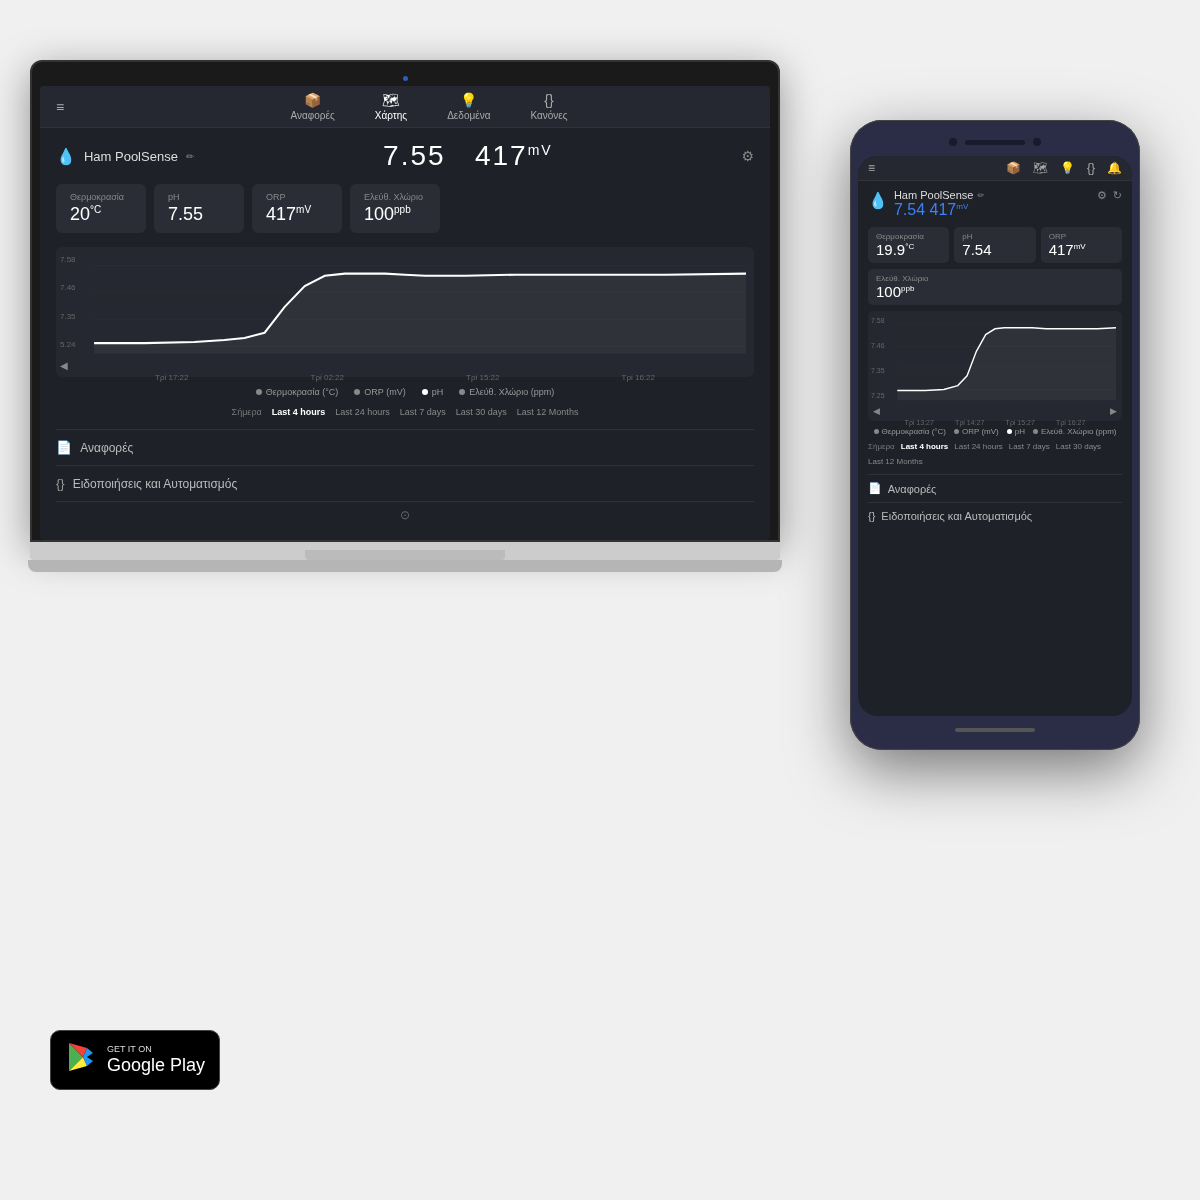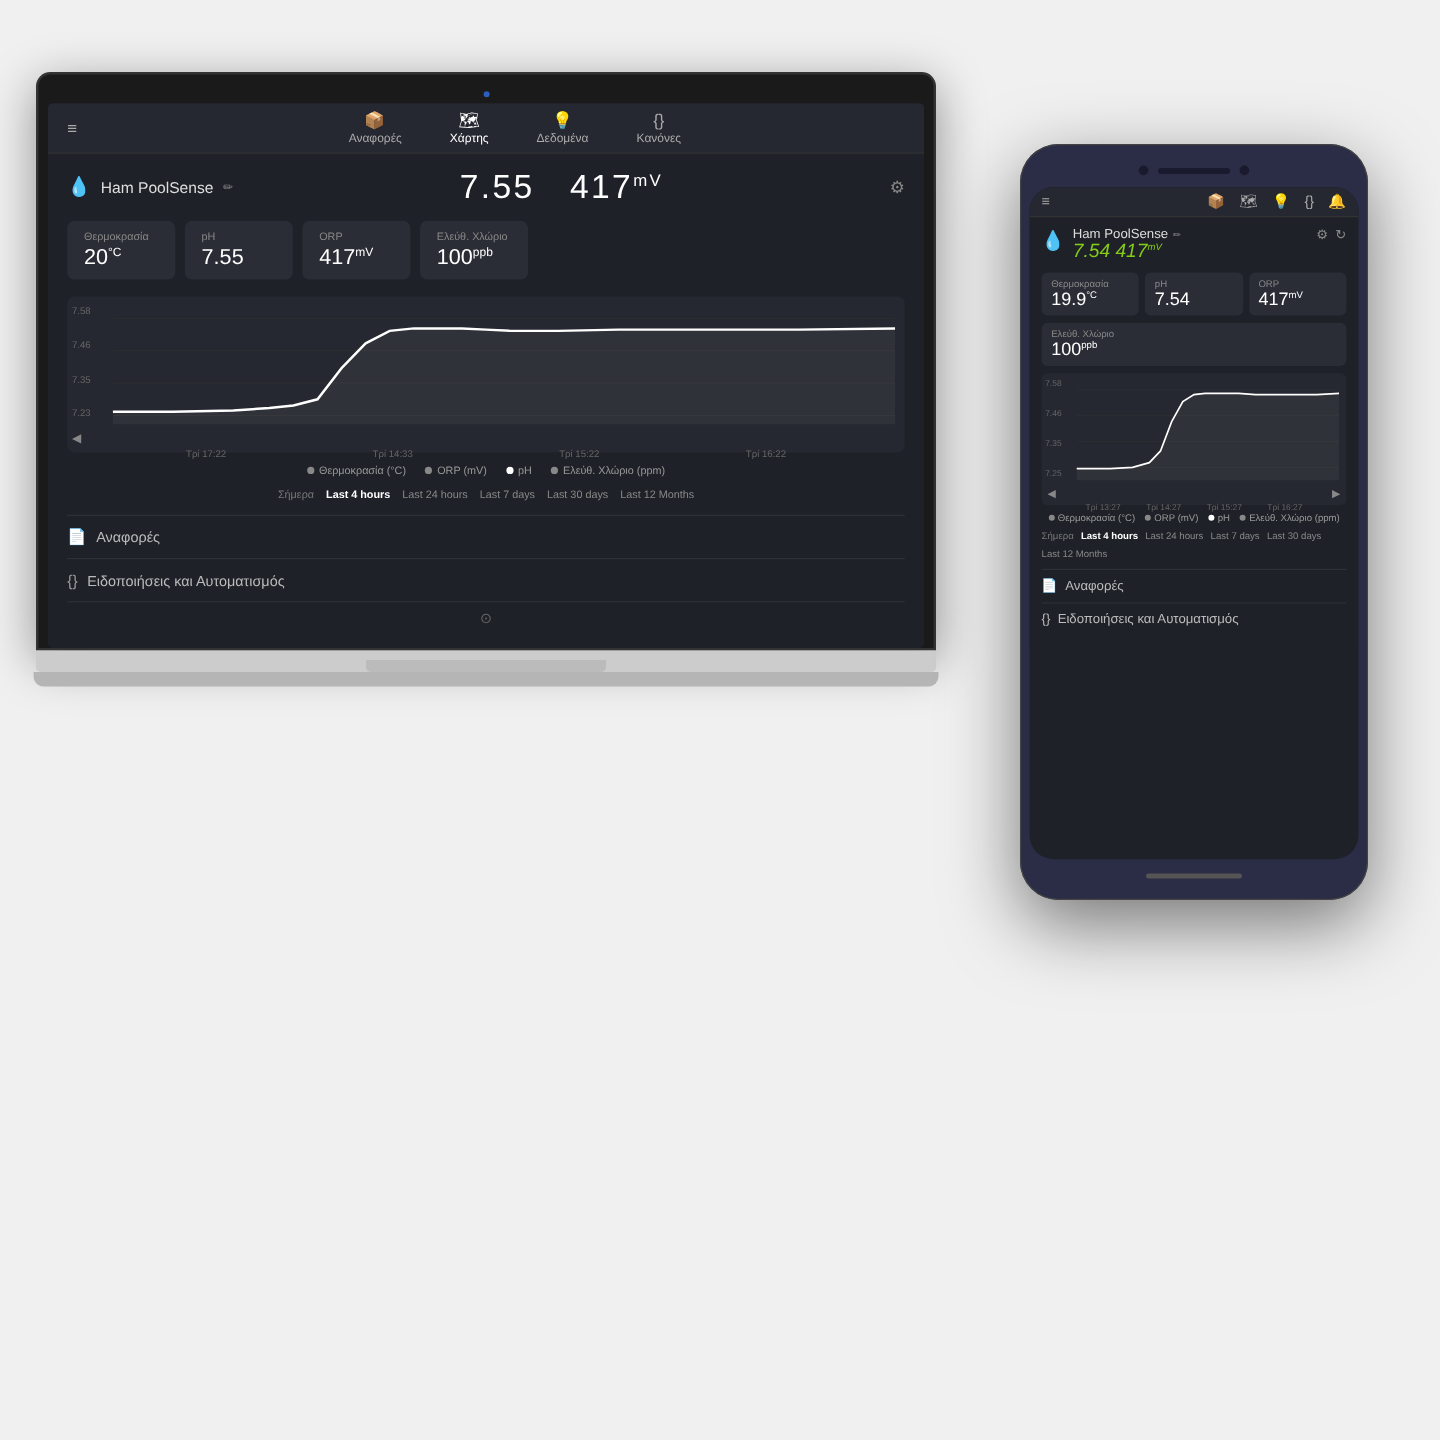--- a/index.html
+++ b/index.html
@@ -379,22 +379,21 @@
     .phone-device-name {
       font-size: 11px;
       color: #ddd;
       display: flex;
       align-items: center;
       gap: 4px;
     }
     .phone-device-vals {
       font-size: 16px;
       font-weight: 300;
-      color: #84cc16;
-      font-style: italic;
+      color: #3b82f6;
     }
     .phone-device-vals sup {
       font-size: 8px;
     }
     .phone-header-icons {
       display: flex;
       gap: 6px;
       font-size: 11px;
       color: #888;
     }
@@ -617,36 +616,36 @@
                 <span>100</span><sup>ppb</sup>
               </div>
             </div>
           </div>
 
           <div class="chart-area">
             <div class="chart-y-labels">
               <span>7.58</span>
               <span>7.46</span>
               <span>7.35</span>
-              <span>7.23</span>
+              <span>5.24</span>
             </div>
             <svg class="chart-svg" viewBox="0 0 680 110" preserveAspectRatio="none">
 
               <line x1="30" y1="10" x2="680" y2="10" stroke="#333" stroke-width="0.5"></line>
               <line x1="30" y1="36" x2="680" y2="36" stroke="#333" stroke-width="0.5"></line>
               <line x1="30" y1="62" x2="680" y2="62" stroke="#333" stroke-width="0.5"></line>
               <line x1="30" y1="88" x2="680" y2="88" stroke="#333" stroke-width="0.5"></line>
 
               <polyline points="30,85 80,85 130,84 160,82 180,80 200,75 220,50 240,30 260,20 280,18 300,18 320,18 340,19 360,20 380,20 400,20 450,19 500,19 550,19 600,19 680,18" fill="none" stroke="#ffffff" stroke-width="2"></polyline>
 
               <polygon points="30,85 80,85 130,84 160,82 180,80 200,75 220,50 240,30 260,20 280,18 300,18 320,18 340,19 360,20 380,20 400,20 450,19 500,19 550,19 600,19 680,18 680,95 30,95" fill="rgba(255,255,255,0.05)"></polygon>
             </svg>
             <div class="chart-x-labels">
               <span>Τρί 17:22</span>
-              <span>Τρί 14:33</span>
+              <span>Τρί 02:22</span>
               <span>Τρί 15:22</span>
               <span>Τρί 16:22</span>
             </div>
             <span class="chart-nav-left">◀</span>
           </div>
 
           <div class="legend-row">
             <div class="legend-item">
               <div class="legend-dot" style="background:#888"></div>
               <span>Θερμοκρασία (°C)</span>
@@ -824,14 +823,29 @@
       </div>
     </div>
     <div class="phone-bottom-bar">
       <div class="phone-home-indicator"></div>
     </div>
   </div>
 </div>
 
 <div class="badges-container">
 
+  <div class="badge">
+    <div class="badge-icon">
+      <svg width="32" height="32" viewBox="0 0 32 32">
+        <polygon points="4,2 4,30 18,16" fill="#4CAF50"></polygon>
+        <polygon points="18,16 4,30 22,25" fill="#FFEB3B"></polygon>
+        <polygon points="22,7 4,2 18,16" fill="#F44336"></polygon>
+        <polygon points="18,16 22,25 28,20 22,16" fill="#2196F3"></polygon>
+        <polygon points="22,7 28,12 22,16 18,16" fill="#2196F3"></polygon>
+      </svg>
+    </div>
+    <div class="badge-text-block">
+      <span class="badge-top-text">GET IT ON</span>
+      <span class="badge-main-text">Google Play</span>
+    </div>
+  </div>
 
 </div>
 
 </body></html>

